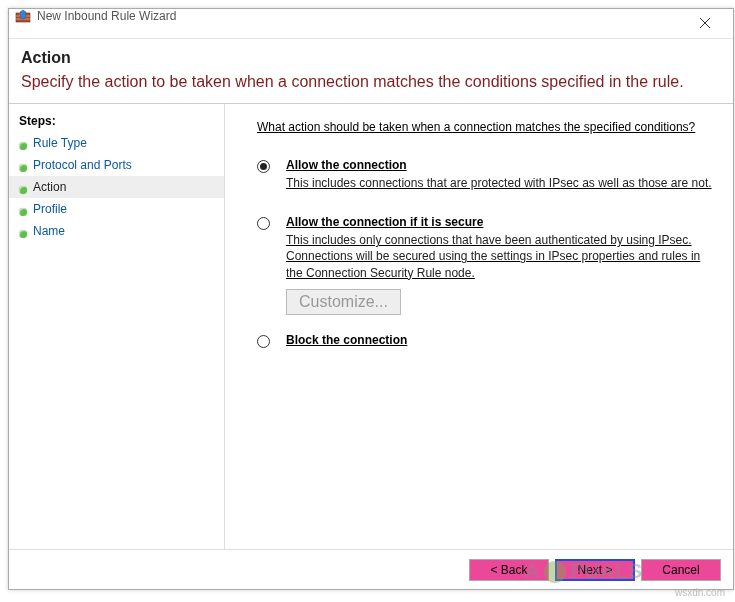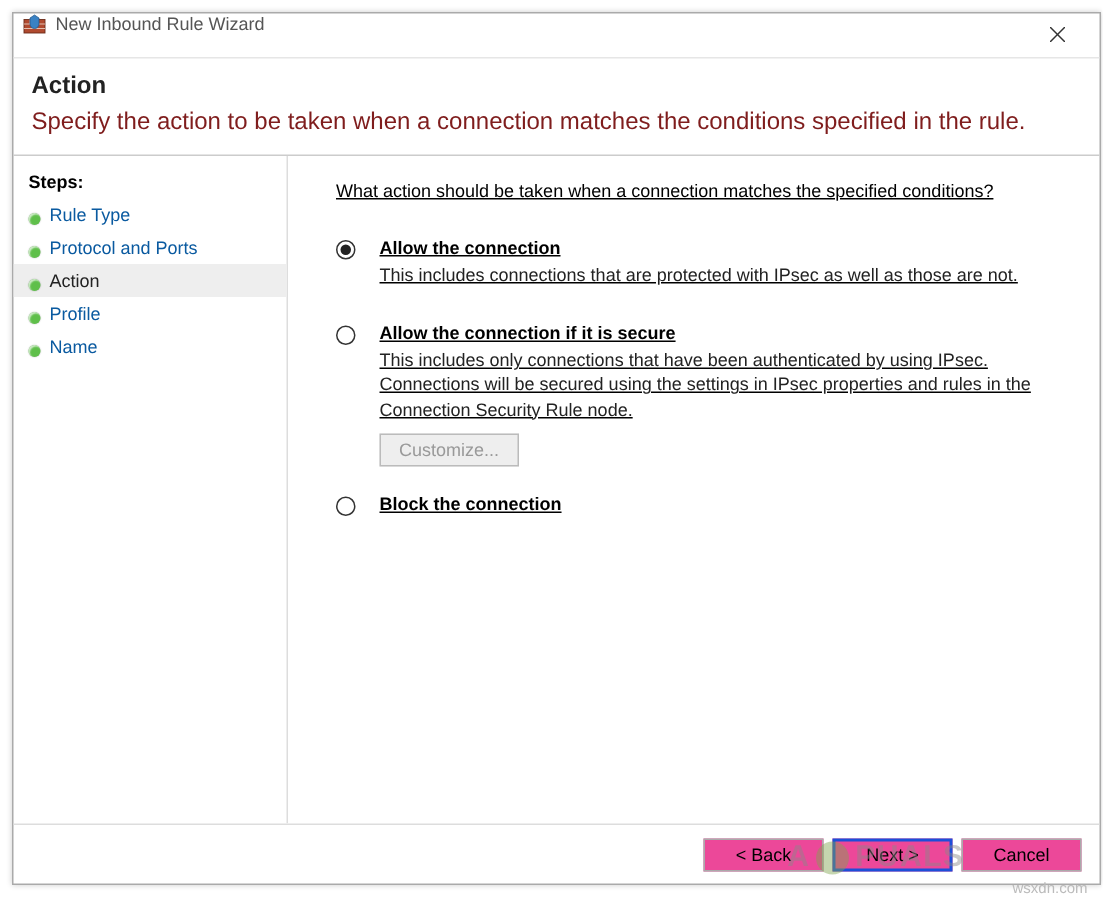--- a/index.html
+++ b/index.html
@@ -47,21 +47,21 @@
       color: #222;
       margin-bottom: 6px;
     }
     .header p { font-size: 16px; color: #7f1d1d; }
     .body {
       flex:1;
       display:flex;
       overflow:hidden;
     }
     .steps {
-      width: 183px;
+      width: 216px;
       border-right: 1px solid #ddd;
       padding: 6px 0;
     }
     .steps-header {
       font-weight: bold;
       padding: 4px 10px 4px 10px;
       font-size:12px;
     }
     .step {
       display:flex;
@@ -108,21 +108,21 @@
       content:"";position:absolute;top:2px;left:2px;width:7px;height:7px;border-radius:50%;background:#222;
     }
     .opt-body { flex:1; }
     .opt-title { font-weight:bold; font-size:12px; margin-bottom:3px; }
     .opt-desc { font-size:12px; color:#222; line-height:1.35; margin-bottom:6px; max-width: 460px;}
     .customize {
       border:1px solid #bbb;
       background:#eee;
       color:#999;
       padding:3px 12px;
-      font-size:12px;
+      font-size:16px;
       margin-top:2px;
       cursor:default;
     }
     .footer {
       height:40px;
       border-top:1px solid #ddd;
       display:flex;
       align-items:center;
       justify-content:flex-end;
       gap:6px;

